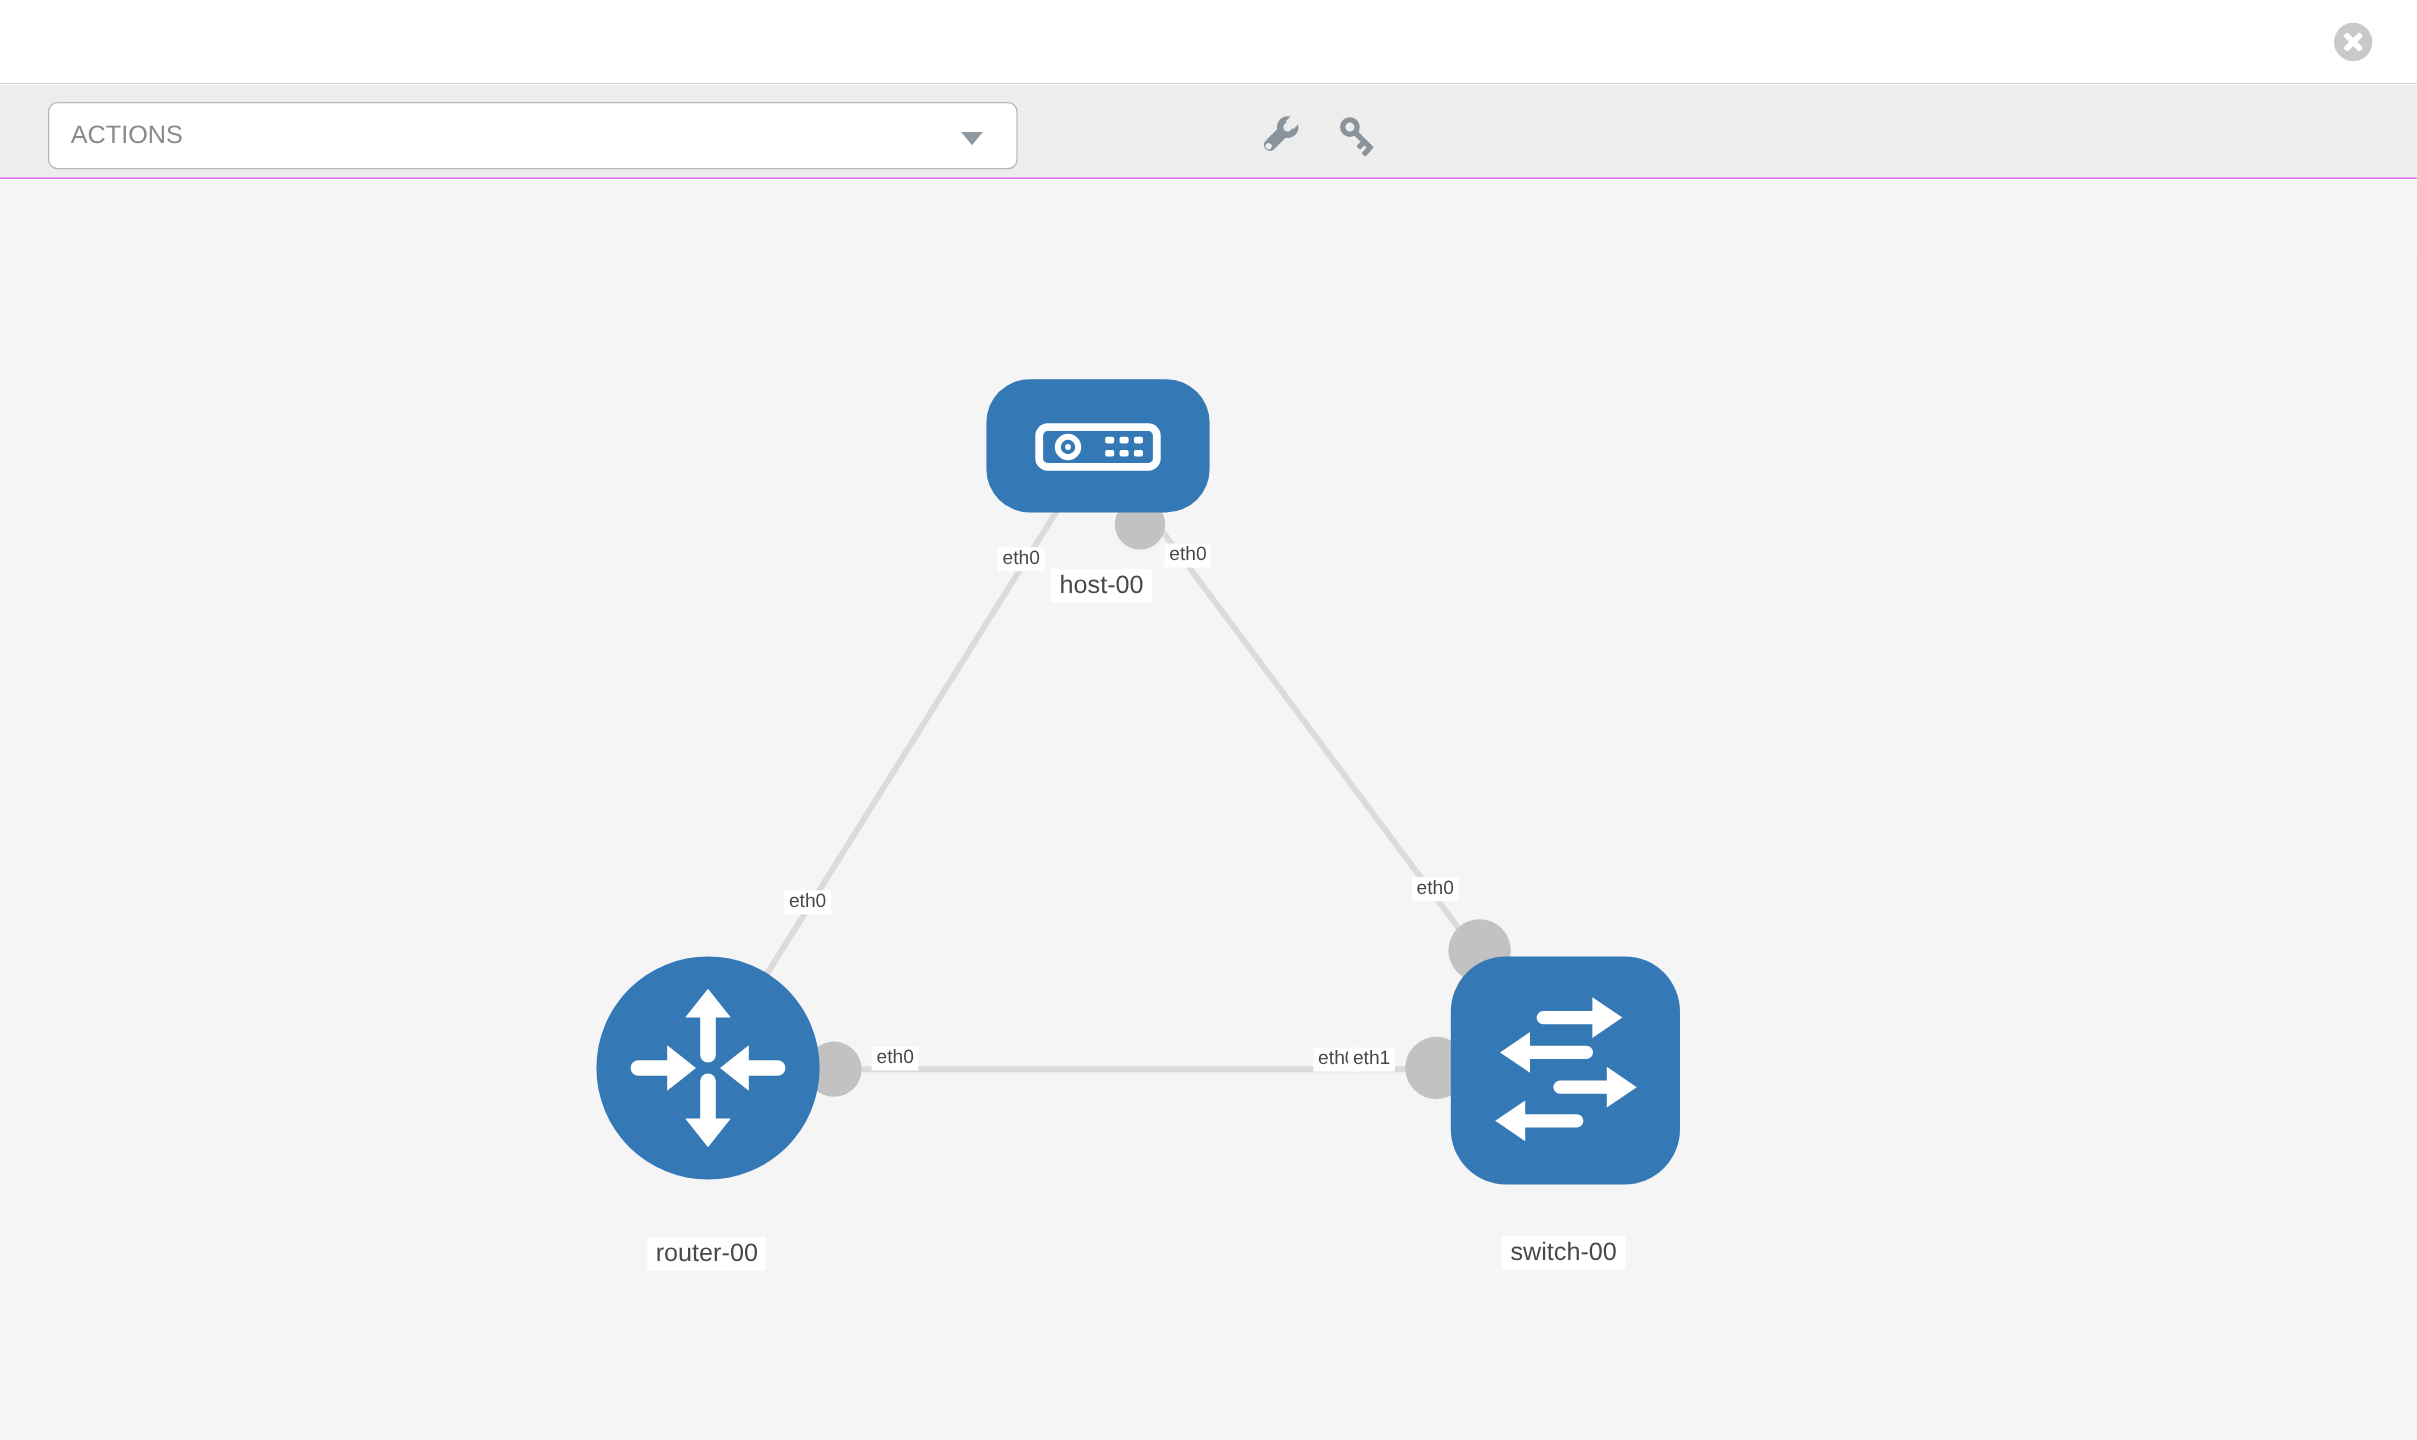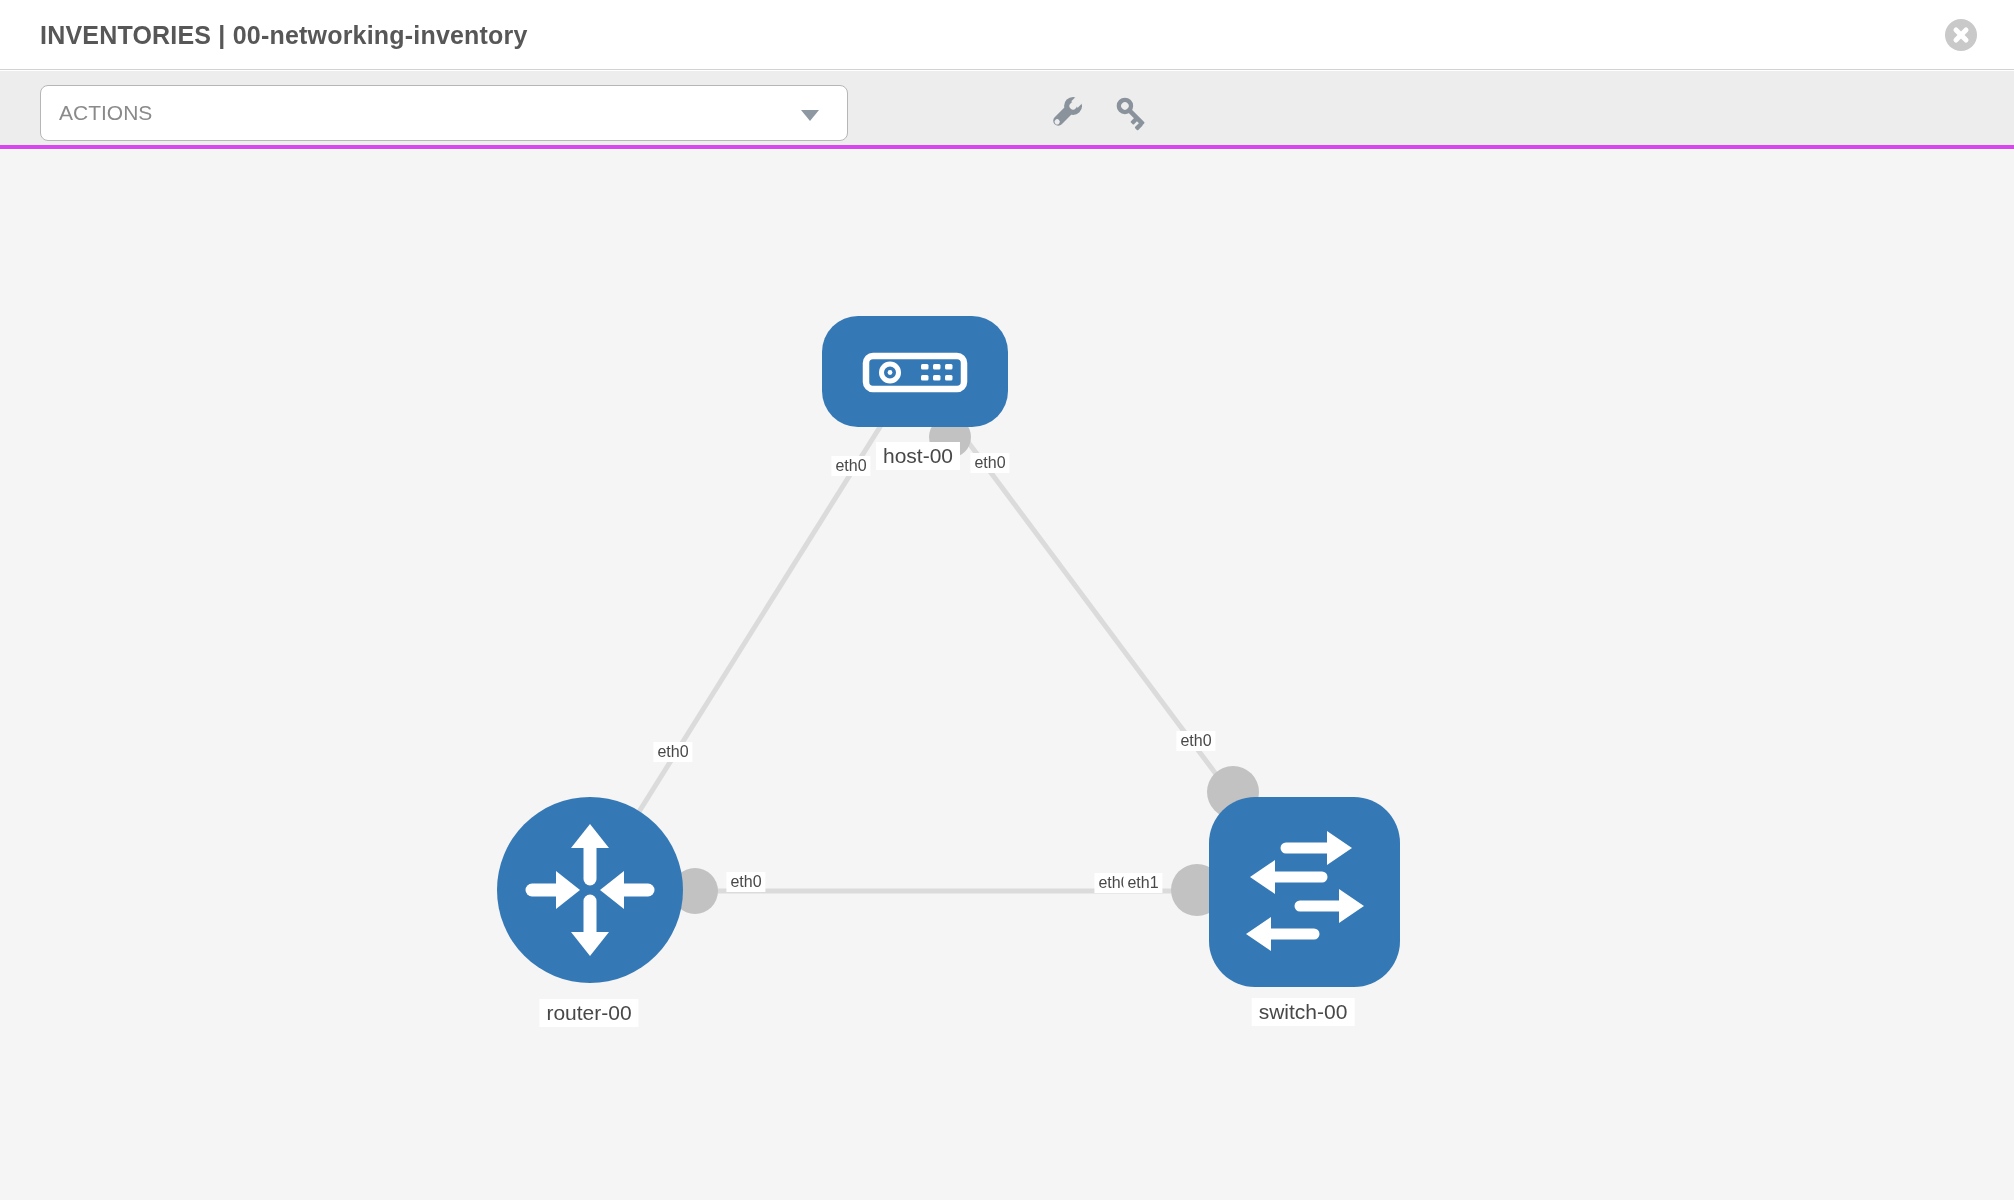--- a/index.html
+++ b/index.html
@@ -7,58 +7,57 @@
   body { font-family: "Liberation Sans", sans-serif; }
   .app { position: relative; width: 2014px; height: 1200px; background: #fff; }
 
   
   .header { position: absolute; top: 0; left: 0; width: 2014px; height: 70px; background: #ffffff; border-bottom: 1px solid #d2d2d2; }
   .page-title { position: absolute; left: 40px; top: 0; line-height: 70px; font-size: 25px; font-weight: bold; color: #575757; letter-spacing: 0.2px; }
   .close-btn { position: absolute; right: 37px; top: 19px; width: 32px; height: 32px; border-radius: 50%; background: #c9c9c9; cursor: pointer; }
   .close-btn svg { position: absolute; left: 0; top: 0; }
 
   
-  .toolbar { position: absolute; top: 71px; left: 0; width: 2014px; height: 78px; background: #ededed; border-bottom: 4px solid #d946ef; }
+  .toolbar { position: absolute; top: 71px; left: 0; width: 2014px; height: 78px; background: #ededed; border-bottom: 1px solid #d946ef; }
   .combo { position: absolute; top: 14px; height: 56px; background: #fff; border: 1px solid #b6b6b6; border-radius: 8px; }
   .combo .combo-text { position: absolute; left: 18px; top: 0; line-height: 54px; font-size: 21px; color: #8a8a8a; }
   .caret { position: absolute; top: 24px; width: 0; height: 0; border-left: 9px solid transparent; border-right: 9px solid transparent; border-top: 11px solid #8e98a2; }
   .combo-actions { left: 40px; width: 808px; }
   .combo-actions .caret { right: 28px; }
   .combo-search { left: 1202px; width: 780px; }
   .combo-search .caret { right: 28px; }
   .tool-btn { position: absolute; top: 22px; width: 40px; height: 40px; cursor: pointer; }
   .tool-btn.wrench { left: 1046px; }
   .tool-btn.key { left: 1112px; }
 
   
   .canvas { position: absolute; top: 150px; left: 0; width: 2014px; height: 1050px; background: #f5f5f5; }
   .canvas svg.graph { position: absolute; left: 0; top: 0; }
 
   .node-label, .eth-label { position: absolute; transform: translate(-50%, -50%); background: #ffffff; color: #484848; white-space: nowrap; }
-  .node-label { font-size: 21px; padding: 2px 7px; z-index: 4; }
+  .node-label { font-size: 21px; padding: 2px 7px; z-index: 4; margin-top: 32px; }
   .eth-label { font-size: 16px; padding: 1px 4px; z-index: 5; }
   .eth-label.over { z-index: 6; }
 
   
   .zoom-panel { position: absolute; left: 1652px; top: 1094px; width: 362px; height: 106px; background: #ffffff; border: 1px solid #cccccc; border-right: none; border-bottom: none; z-index: 10; }
   .zoom-level { position: absolute; left: 37px; top: 4px; width: 268px; text-align: center; font-size: 20px; color: #333333; }
   .zoom-minus { position: absolute; left: 9px; top: 40px; width: 23px; height: 7px; border-radius: 3px; background: #8d959d; cursor: pointer; }
   .zoom-plus { position: absolute; left: 319px; top: 32px; width: 23px; height: 23px; cursor: pointer; }
   .zoom-plus::before { content: ""; position: absolute; left: 0; top: 8px; width: 23px; height: 7px; border-radius: 3px; background: #8d959d; }
   .zoom-plus::after { content: ""; position: absolute; left: 8px; top: 0; width: 7px; height: 23px; border-radius: 3px; background: #8d959d; }
   .zoom-track { position: absolute; left: 37px; top: 36px; width: 268px; height: 24px; background: #fff; border: 2px solid #b9bcbf; border-radius: 12px; cursor: pointer; }
   .zoom-handle { position: absolute; left: 194px; top: 30px; width: 35px; height: 35px; border-radius: 50%; background: #3478b5; cursor: grab; }
 </style>
 </head>
 <body>
 
 <div class="app">
 
   <div class="header">
-    <div class="page-title">INVENTORIES | 00-networking-inventory</div>
     <div class="close-btn">
       <svg width="32" height="32" viewBox="0 0 32 32">
         <line x1="11" y1="11" x2="21" y2="21" stroke="#ffffff" stroke-width="5" stroke-linecap="round"></line>
         <line x1="21" y1="11" x2="11" y2="21" stroke="#ffffff" stroke-width="5" stroke-linecap="round"></line>
       </svg>
     </div>
   </div>
 
   <div class="toolbar">
     <div class="combo combo-actions">

